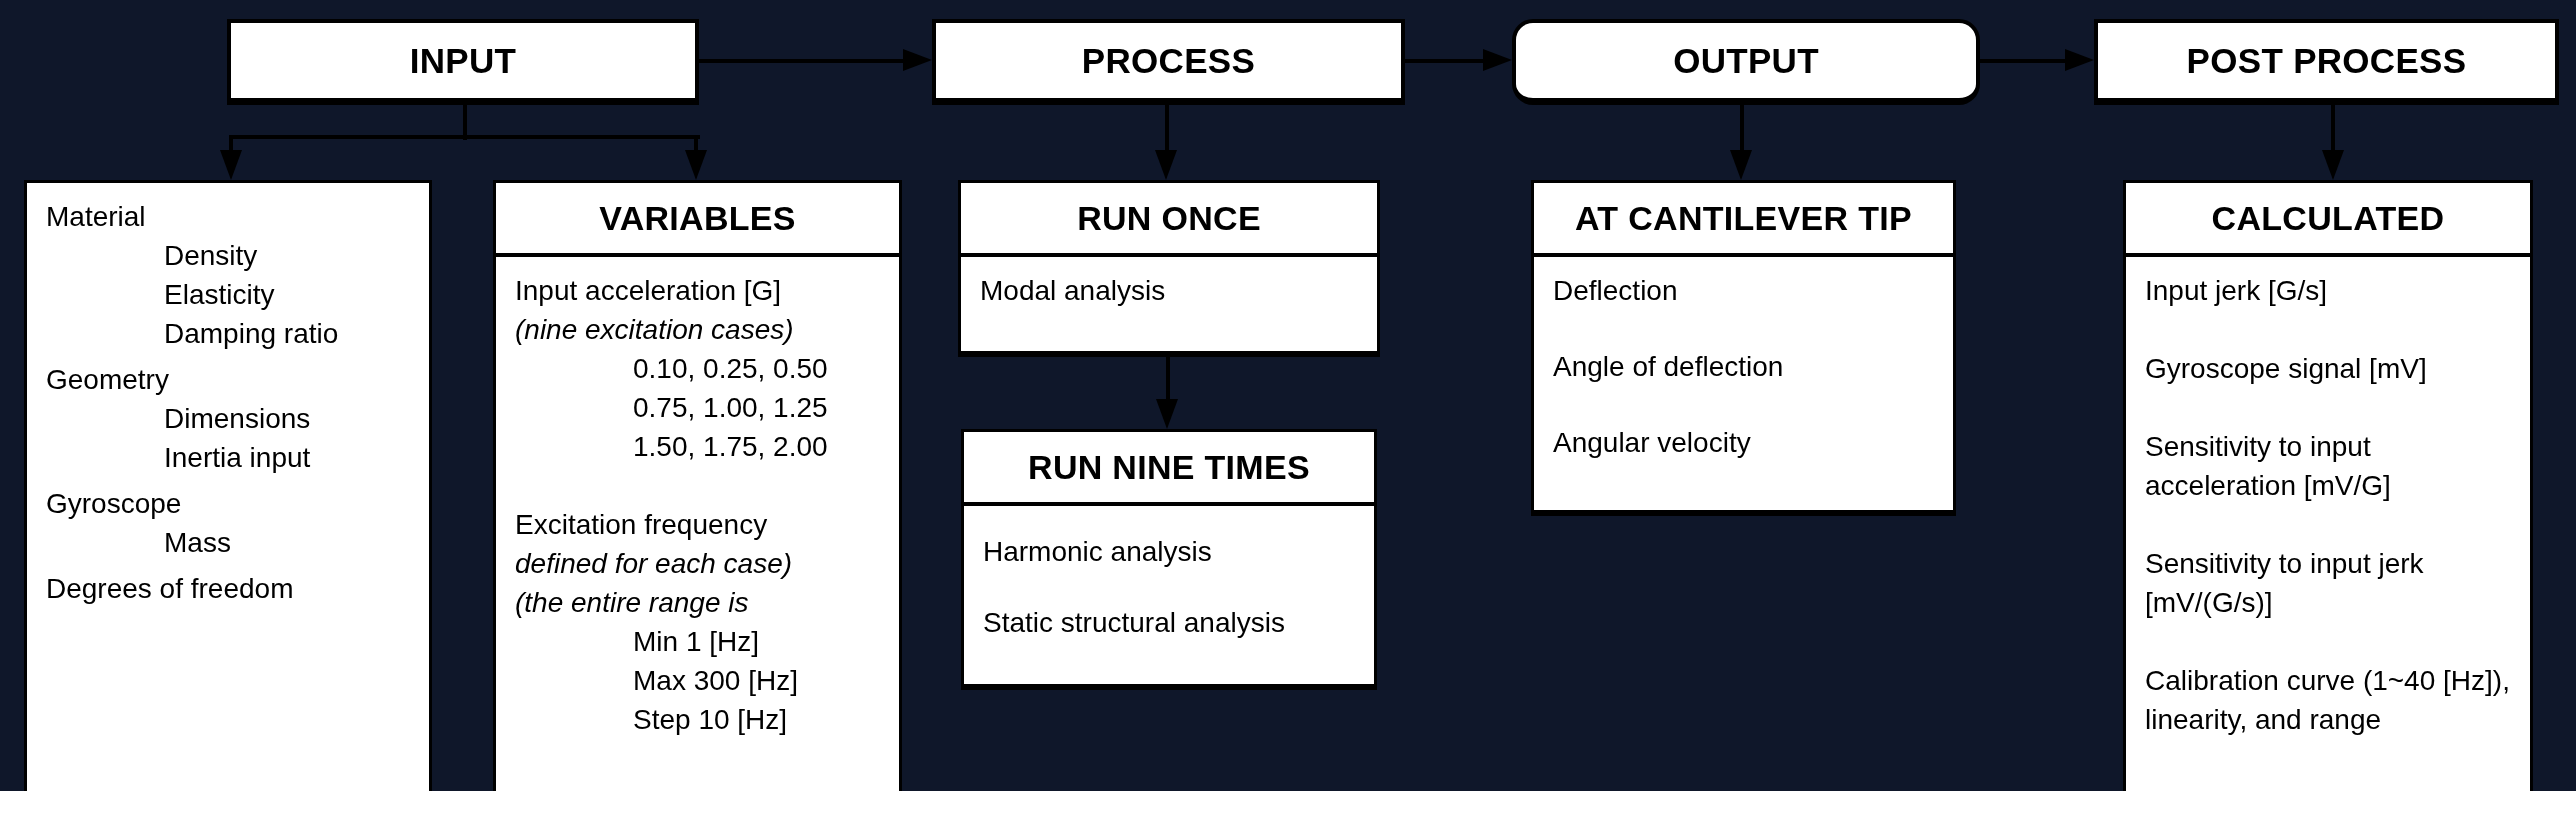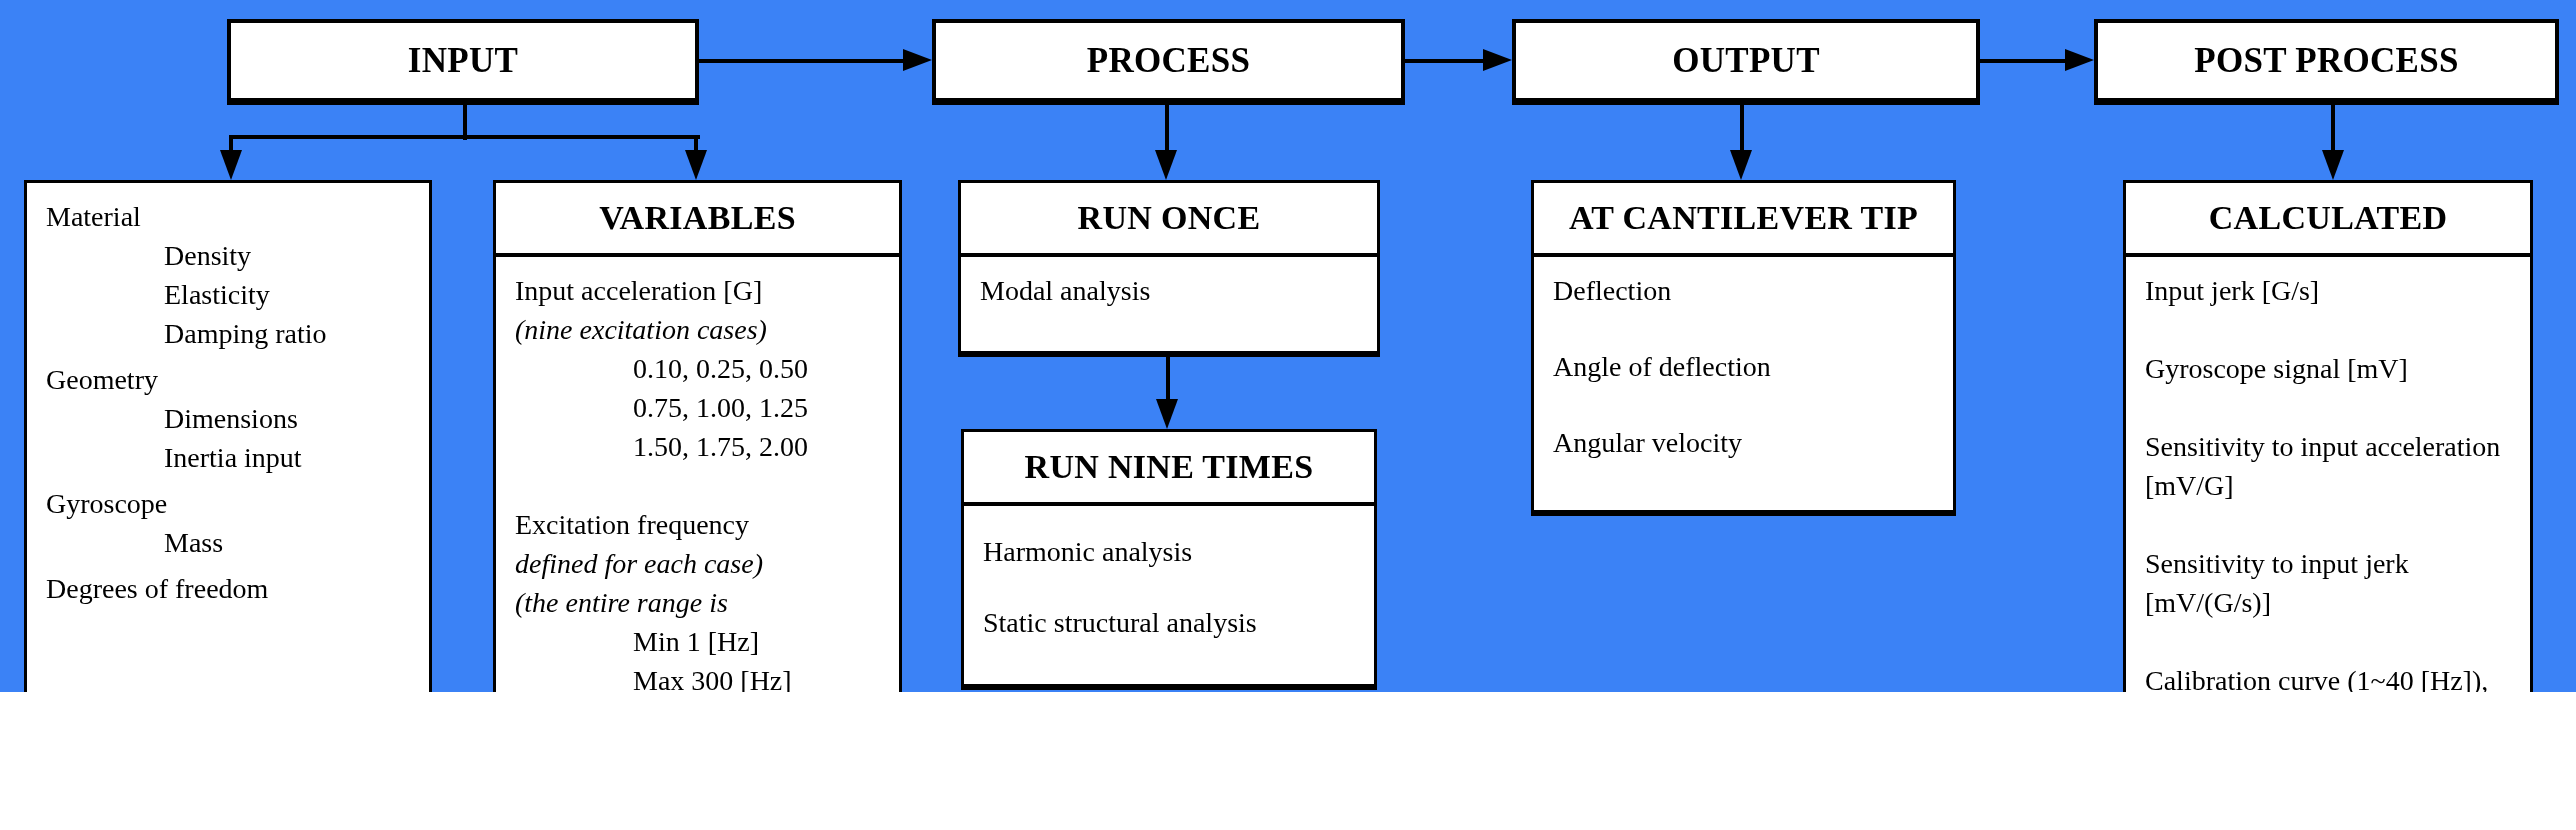--- a/index.html
+++ b/index.html
@@ -1,30 +1,30 @@
 <!DOCTYPE html>
 <html style="font-size:10.8px"><head>
 <meta charset="utf-8">
 <style>
   html,body{margin:0;padding:0;background:#ffffff;}
   #stage{
-    position:relative;width:2576px;height:692px;background:#3b82f6;
-    font-family:Liberation Serif, serif;color:#000;
+    position:relative;width:2576px;height:791px;background:#0f172a;
+    font-family:Liberation Sans, sans-serif;color:#000;
     overflow:hidden;
   }
   
   .hbox{
     position:absolute;box-sizing:border-box;background:#fff;
     border:4px solid #000;border-bottom-width:7.4px;
     display:flex;align-items:center;justify-content:center;
     font-weight:bold;font-size:35px;letter-spacing:0.3px;
   }
   .hbox-input {top:19px;left:227px;width:472px;height:86px;}
   .hbox-process {top:19px;left:932px;width:473px;height:86px;}
-  .hbox-output {top:19px;left:1512px;width:468px;height:86px;}
+  .hbox-output {top:19px;left:1512px;width:468px;height:86px;border-radius:21px;}
   .hbox-post {top:19px;left:2094px;width:465px;height:86px;}
 
   .sbox{
     position:absolute;box-sizing:border-box;background:#fff;
     border:3.4px solid #000;border-bottom-width:6.8px;
   }
   .sbox-title{
     box-sizing:border-box;height:74px;border-bottom:4.7px solid #000;
     display:flex;align-items:center;justify-content:center;
     font-weight:bold;font-size:34px;letter-spacing:0.3px;

